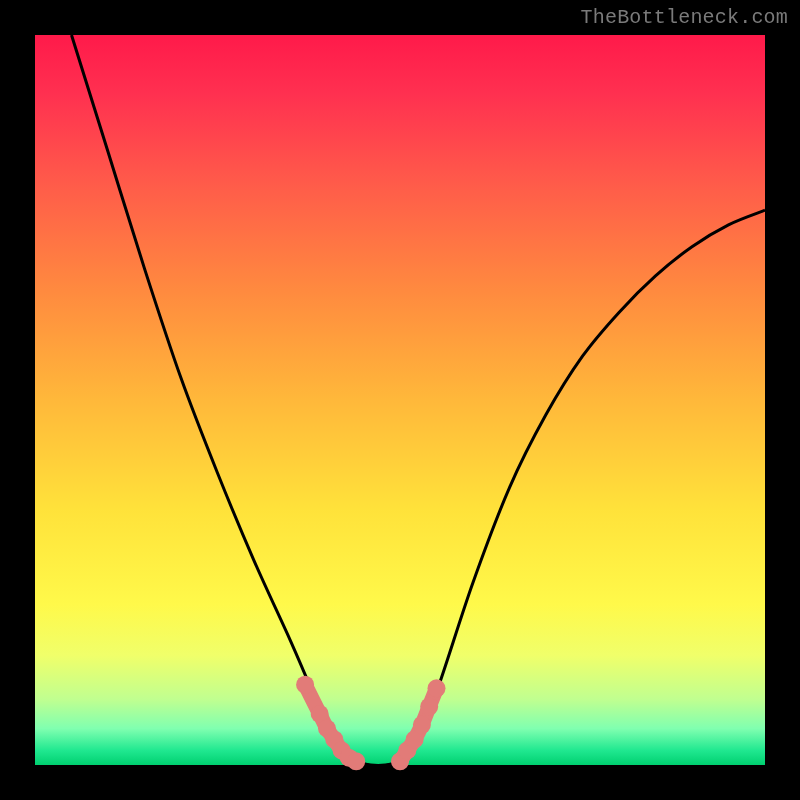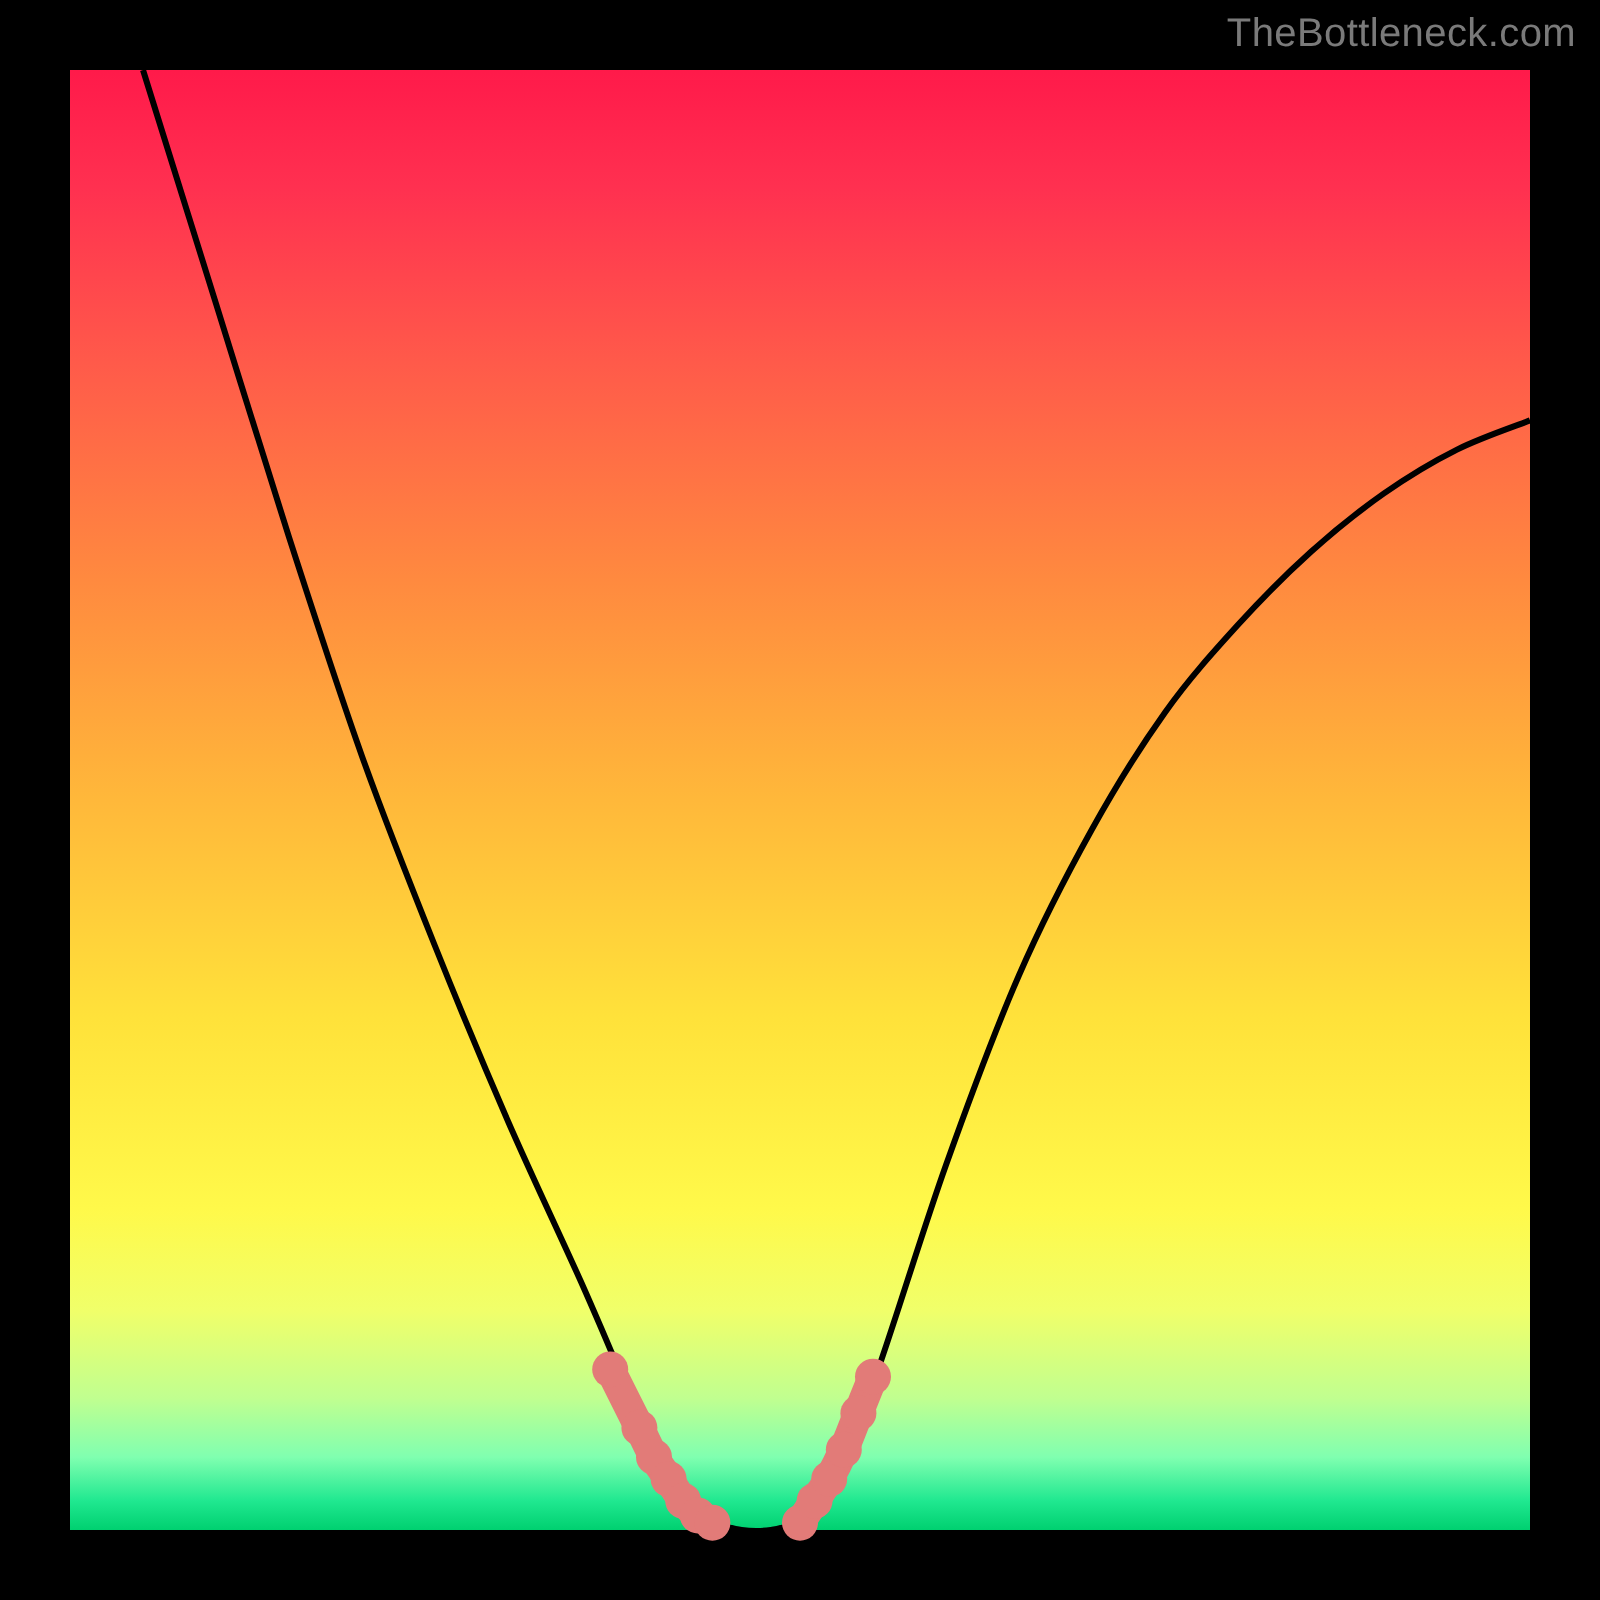--- a/index.html
+++ b/index.html
@@ -32,20 +32,21 @@
       #00d070 100%);
   }
   .watermark {
     position: absolute;
     top: 6px;
     right: 12px;
     color: #7a7a7a;
     font-size: 20px;
     font-weight: 500;
     letter-spacing: 0.2px;
+    font-family: Liberation Mono, monospace;
   }
   svg.curves {
     position: absolute;
     left: 35px;
     top: 35px;
     width: 730px;
     height: 730px;
     overflow: visible;
   }
 </style>

